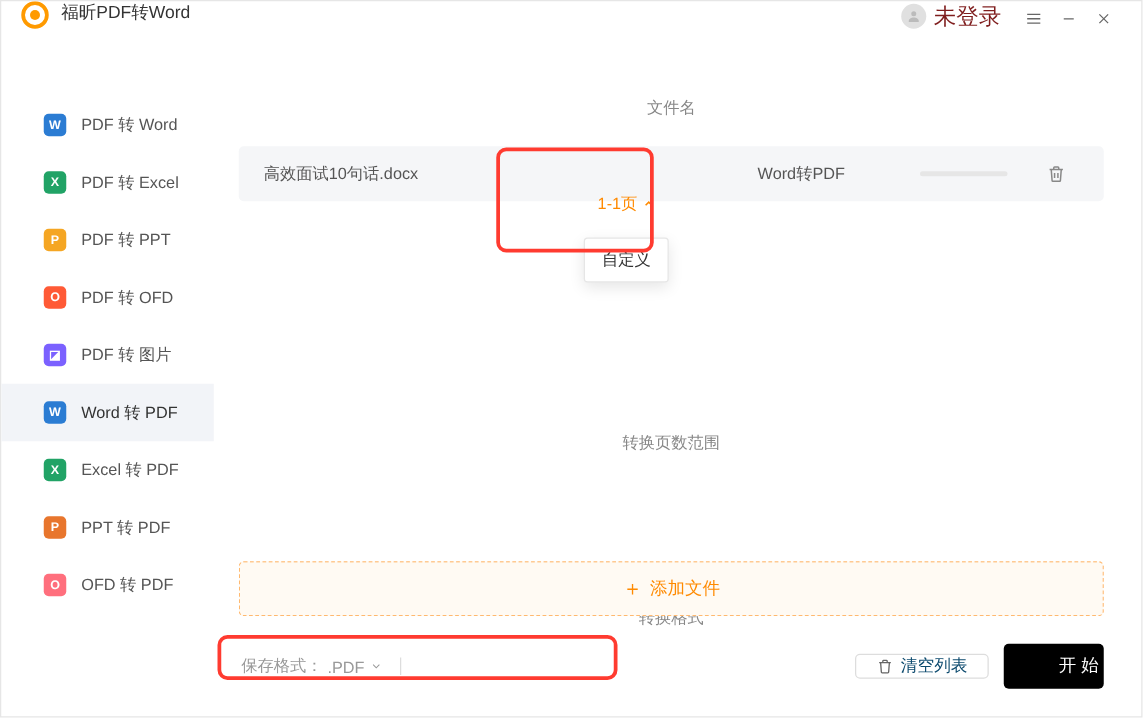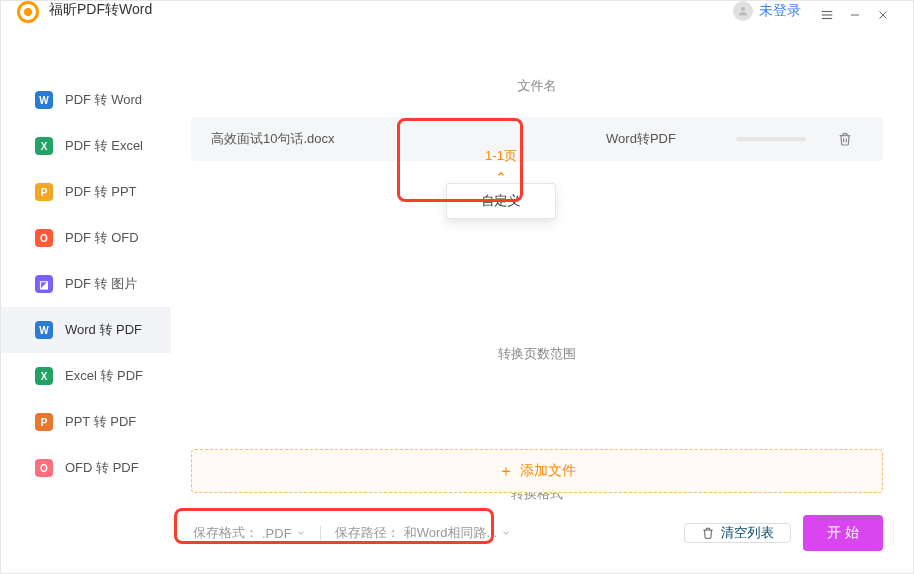--- a/index.html
+++ b/index.html
@@ -3,21 +3,21 @@
 <meta charset="utf-8">
 <style>
   * { box-sizing: border-box; margin: 0; padding: 0; font-family: "Microsoft YaHei", "PingFang SC", sans-serif; }
   body { background: #fff; width: 914px; height: 574px; overflow: hidden; color: #333; font-size: 13px; position: relative; border: 1px solid #e6e6e6;}
   
   .titlebar { height: 46px; display: flex; align-items: flex-start; padding: 0 16px; }
   .logo { width: 22px; height: 22px; border-radius: 50%; border: 3px solid #ff9a00; display: flex; align-items: center; justify-content: center; margin-right: 10px;}
   .logo-inner { width: 8px; height: 8px; background: #ff9a00; border-radius: 50%; }
   .titlebar-title { font-size: 14px; color: #333; font-weight: 500; }
   .titlebar-spacer { flex: 1; }
-  .login-area { display: flex; align-items: center; color: #3b82f6; font-size: 14px; margin-right: 12px; cursor: pointer;}
+  .login-area { display: flex; align-items: center; color: #7f1d1d; font-size: 18px; margin-right: 12px; cursor: pointer;}
   .avatar { width: 20px; height: 20px; border-radius: 50%; background: #e0e0e0; margin-right: 6px; display:flex; align-items:center; justify-content:center;}
   .winbtn { width: 28px; height: 28px; display: flex; align-items: center; justify-content: center; color: #666; cursor: pointer; font-size: 14px;}
   
   .main { display: flex; height: calc(100% - 46px); }
   
   .sidebar { width: 170px; padding: 30px 0 0 0; }
   .sidebar-item { height: 46px; display: flex; align-items: center; padding-left: 34px; color: #555; cursor: pointer; font-size: 13px;}
   .sidebar-item.active { background: #f2f4f8; color: #333; }
   .sidebar-icon { width: 18px; height: 18px; border-radius: 4px; margin-right: 12px; display:flex; align-items:center; justify-content:center; color:#fff; font-size:10px; font-weight:bold;}
   .icon-word { background: #2b7cd3; }
@@ -33,36 +33,36 @@
   .table-header { display: flex; align-items: center; height: 40px; padding: 0 20px; color: #888; font-size: 13px; flex-direction: column;}
   .col-name { flex: 0 0 220px; }
   .col-range { flex: 0 0 140px; text-align: center; margin-top: 48px; }
   .col-format { flex: 0 0 140px; text-align: center; }
   .col-status { flex: 0 0 120px; text-align: center; }
   .col-op { flex: 1; text-align: right; padding-right: 10px;}
   
   .table-row { display: flex; align-items: center; height: 44px; padding: 0 20px; background: #f5f6f8; border-radius: 4px; color: #555;}
   
   .page-range-cell { position: relative; }
-  .page-range-btn { color: #ff8a00; cursor: pointer; display: inline-flex; align-items: center; justify-content: center; gap: 4px; flex-direction: column;}
-  .dropdown { position: absolute; top: 36px; left: 50%; transform: translateX(-50%); background: #fff; border: 1px solid #e6e6e6; border-radius: 3px; box-shadow: 0 4px 12px rgba(0,0,0,0.1); width: 110px; z-index: 10;}
+  .page-range-btn { color: #ff8a00; cursor: pointer; display: inline-flex; align-items: center; justify-content: center; gap: 4px;}
+  .dropdown { position: absolute; top: 36px; left: 50%; transform: translateX(-50%); background: #fff; border: 1px solid #e6e6e6; border-radius: 3px; box-shadow: 0 4px 12px rgba(0,0,0,0.1); width: 68px; z-index: 10;}
   .dropdown-item { height: 34px; display: flex; align-items: center; justify-content: center; cursor: pointer; color:#333;}
   
   .status-bar { width: 70px; height: 4px; background: #e6e6e6; border-radius: 2px; margin: 0 auto;}
   .delete-btn { cursor: pointer; display:inline-flex;}
   
   .addfile { margin-top: auto; height: 44px; border: 1px dashed #ffb970; border-radius: 4px; display: flex; align-items: center; justify-content: center; color: #ff8a00; cursor: pointer; font-size: 14px; margin-bottom: 20px; background: #fffaf3;}
   
   .footer { display: flex; align-items: center; height: 40px;}
   .footer-left { display:flex; align-items:center; color:#999; font-size:13px;}
   .footer-sel { display:flex; align-items:center; gap:4px; cursor:pointer; padding: 4px 2px;}
   .footer-divider { width:1px; height:14px; background:#ddd; margin: 0 12px;}
   .footer-spacer { flex:1; }
   .btn-clear { height: 20px; padding: 0 16px; border: 1px solid #ddd; border-radius: 4px; background: #fff; display: flex; align-items: center; gap: 6px; cursor: pointer; color: #0c4a6e; margin-right: 12px;}
-  .btn-start { height: 36px; width: 80px; border-radius: 4px; background: #d946ef; border: none; color: #fff; font-size: 14px; cursor: pointer; letter-spacing: 4px; padding-left:4px;}
+  .btn-start { height: 36px; width: 80px; border-radius: 4px; background: #000000; border: none; color: #fff; font-size: 14px; cursor: pointer; letter-spacing: 4px; padding-left:4px;text-align:right;}
   
   .red-box { position: absolute; border: 3px solid #ff3b30; border-radius: 8px; pointer-events: none; z-index: 20;}
   .red-box.r1 { left: 396px; top: 117px; width: 126px; height: 84px; }
   .red-box.r2 { left: 173px; top: 507px; width: 320px; height: 36px; }
 
   svg { display:block; }
 </style>
 </head>
 <body>
 
@@ -188,27 +188,20 @@
     <div class="footer">
       <div class="footer-left">
         <div class="footer-sel">
           <span>保存格式：</span>
           <span>.PDF</span>
           <svg width="10" height="10" viewBox="0 0 24 24" fill="none" stroke="#999" stroke-width="2">
               <polyline points="6 9 12 15 18 9"></polyline>
             </svg>
         </div>
         <div class="footer-divider"></div>
-        <div class="footer-sel">
-          <span>保存路径：</span>
-          <span>和Word相同路...</span>
-          <svg width="10" height="10" viewBox="0 0 24 24" fill="none" stroke="#999" stroke-width="2">
-              <polyline points="6 9 12 15 18 9"></polyline>
-            </svg>
-        </div>
       </div>
       <div class="footer-spacer"></div>
       <button class="btn-clear">
         <svg width="14" height="14" viewBox="0 0 24 24" fill="none" stroke="#666" stroke-width="1.8">
             <path d="M4 7h16"></path>
             <path d="M9 7V5a1 1 0 0 1 1-1h4a1 1 0 0 1 1 1v2"></path>
             <path d="M6 7l1 13a1 1 0 0 0 1 1h8a1 1 0 0 0 1-1l1-13"></path>
           </svg>
         <span>清空列表</span>
       </button>

